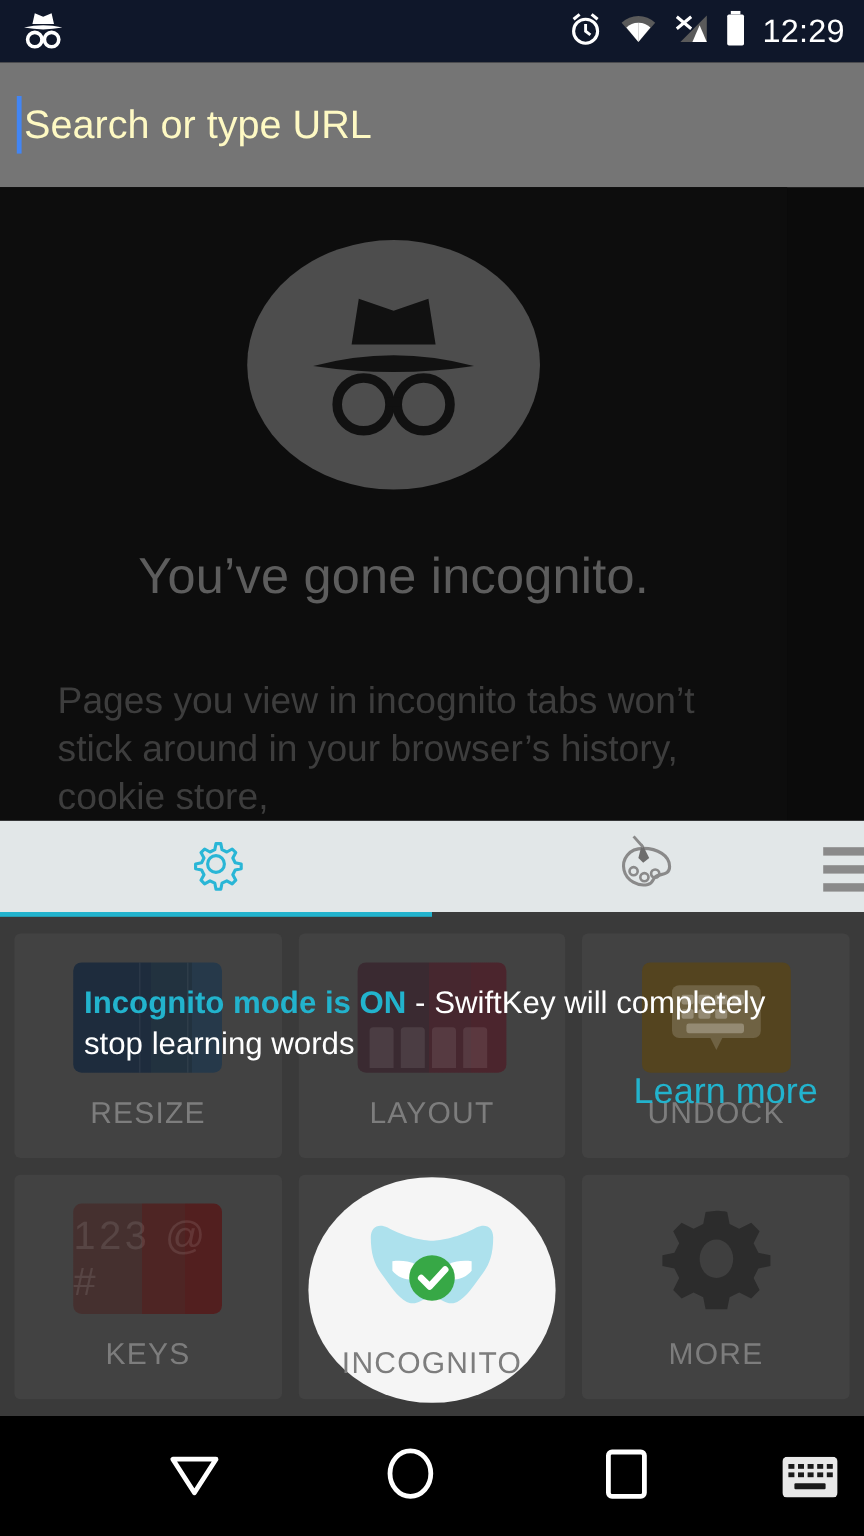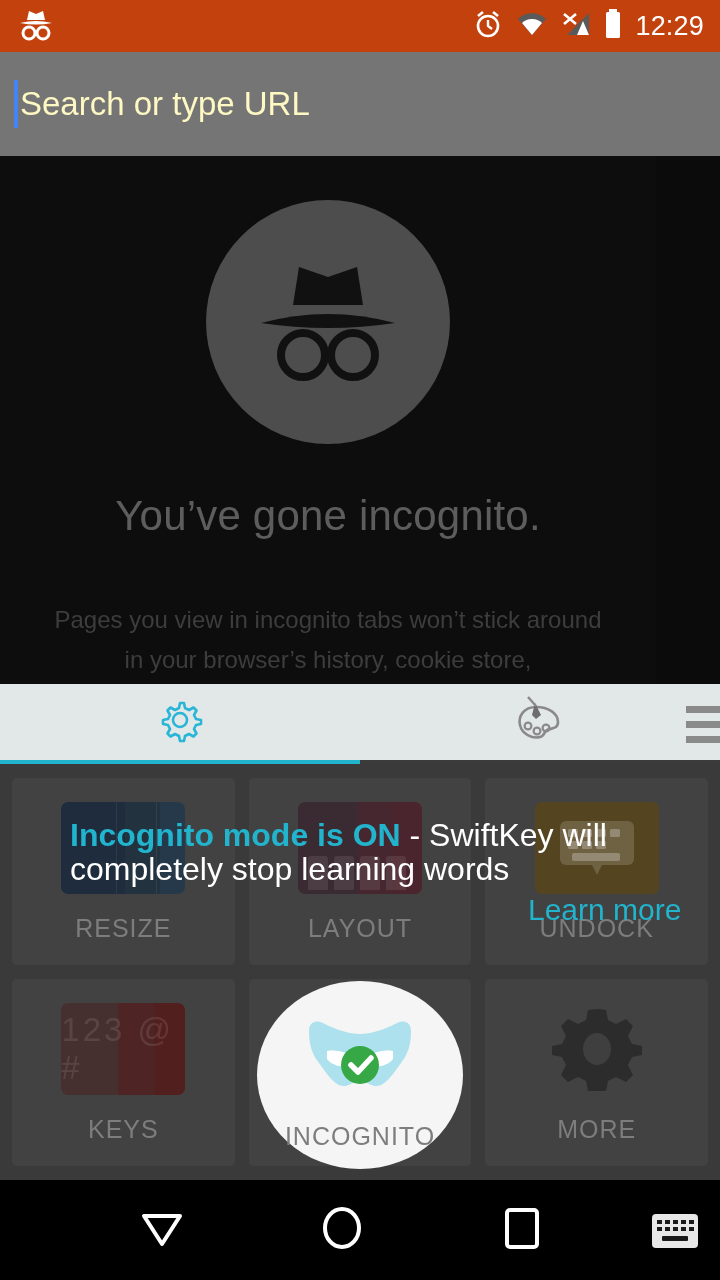--- a/index.html
+++ b/index.html
@@ -6,21 +6,21 @@
   html,body{
     width:720px; height:1280px; overflow:hidden;
     background:#0b0b0b;
     font-family:"Liberation Sans", sans-serif;
   }
   #screen{ position:relative; width:720px; height:1280px; overflow:hidden; background:#0b0b0b; }
 
   
   .statusbar{
     position:absolute; top:0; left:0; width:720px; height:52px;
-    background:#c2410c; display:flex; align-items:center; padding:0 16px;
+    background:#0f172a; display:flex; align-items:center; padding:0 16px;
   }
   .sb-left{ display:flex; align-items:center; }
   .sb-right{ margin-left:auto; display:flex; align-items:center; gap:13px; }
   .sb-time{ color:#fff; font-size:27px; letter-spacing:.2px; }
 
   
   .omnibox{
     position:absolute; top:52px; left:0; width:720px; height:104px;
     background:#757575; display:flex; align-items:center;
   }
@@ -40,22 +40,22 @@
   .incog-circle{
     width:244px; height:244px; border-radius:50%;
     background:#4d4d4d; margin-top:44px;
     display:flex; align-items:center; justify-content:center;
   }
   .page-title{
     color:#5d5d5d; font-size:42px; margin-top:48px; font-weight:400;
     letter-spacing:.2px;
   }
   .page-body{
-    color:#3d3d3d; font-size:24px; line-height:40px; margin-top:60px;
-    width:560px; text-align:center;
+    color:#3d3d3d; font-size:31px; line-height:40px; margin-top:60px;
+    width:560px; text-align:left;
   }
 
   
   .kb-toolbar{
     position:absolute; top:684px; left:0; width:720px; height:80px;
     background:#e2e7e8;
   }
   .kb-tabs{ display:flex; height:76px; align-items:center; }
   .kb-tab{
     width:360px; height:76px; display:flex; align-items:center; justify-content:center;
@@ -114,21 +114,21 @@
     position:absolute; left:257px; top:981px; width:206px; height:188px;
     background:#f5f5f5; border-radius:50%;
     display:flex; align-items:center; justify-content:center;
   }
   .spot-inner{ position:relative; width:100%; height:100%;
     display:flex; flex-direction:column; align-items:center; justify-content:flex-start; padding-top:26px;}
   .spot-label{ position:absolute; bottom:18px; width:100%; text-align:center; color:#7d7d7d; font-size:25px; letter-spacing:1px;}
 
   .coach{
     position:absolute; left:70px; top:818px; width:580px;
-    color:#ffffff; font-size:32px; line-height:34px; font-weight:bold;
+    color:#ffffff; font-size:26px; line-height:34px; font-weight:bold;
   }
   .coach .hl{ color:#22b3cd; }
   .coach .rest{ font-weight:normal; }
   .learn{
     position:absolute; left:528px; top:893px; color:#22b3cd;
     font-size:30px; font-weight:normal;
   }
 
   
   .navbar{

